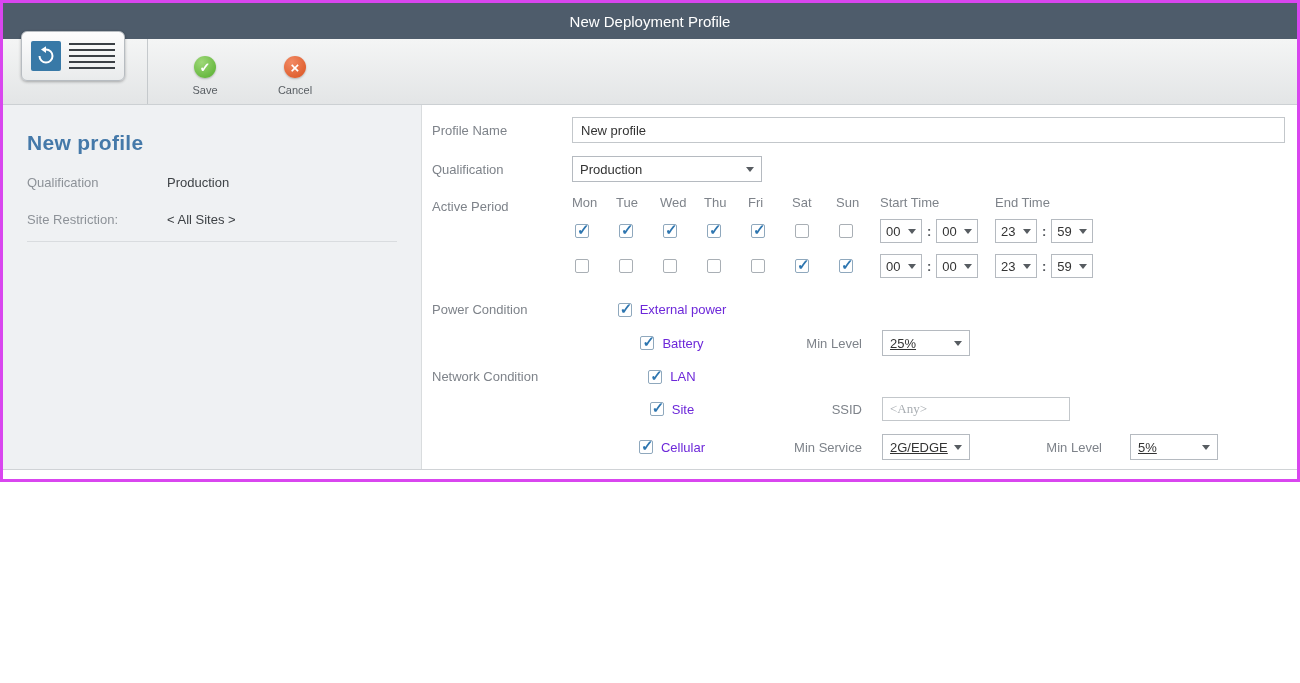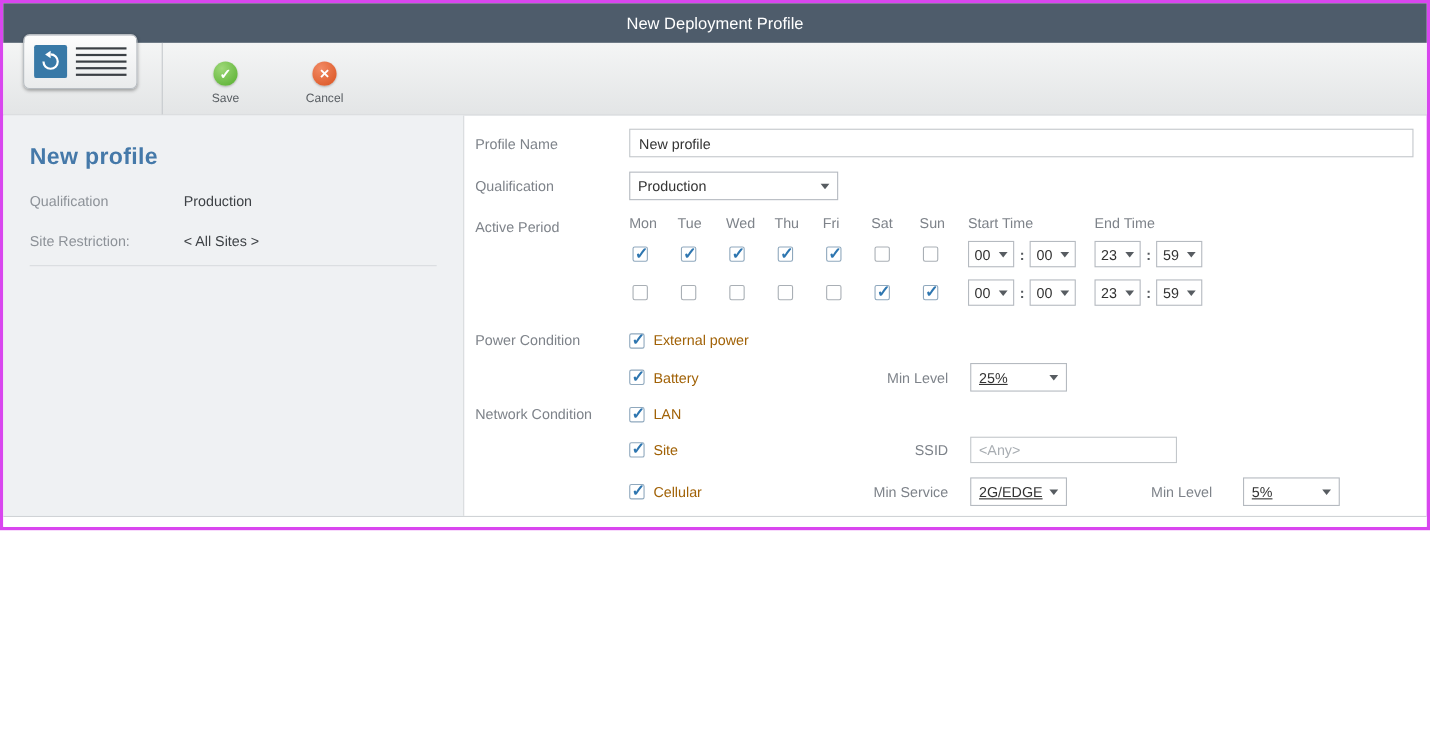--- a/index.html
+++ b/index.html
@@ -124,29 +124,29 @@
     background:#fff; position:relative; cursor:pointer;
     margin-left:3px; flex:0 0 14px;
   }
   .check.checked { border-color:#8fa8bd; }
   .check.checked::after {
     content:"\2713";
     position:absolute; left:1px; top:-4px;
     font-size:15px; font-weight:bold; color:#2e76b0;
   }
 
-  .cb-item { display:flex; align-items:center; gap:8px; flex:0 0 200px; font-size:13px; color:#a16207; }
+  .cb-item { display:flex; align-items:center; gap:8px; flex:0 0 200px; font-size:13px; color:#6d28d9;justify-content:center; }
   .cb-item .check { margin-left:0; }
   .inline-label  { flex:0 0 90px; text-align:right; margin-right:20px; font-size:13px; color:#7e838a; }
   .inline-label2 { flex:0 0 102px; margin-left:30px; text-align:right; margin-right:28px; font-size:13px; color:#7e838a; }
   .ssid-input {
     width:188px; height:24px;
     border:1px solid #c3c7cb; background:#fff;
     padding:0 7px; font-size:13px; color:#333;
-    font-family:Liberation Sans, sans-serif; outline:none;
+    font-family:Liberation Serif, serif; outline:none;
   }
 
   .frow.desc { margin-top:22px; align-items:flex-start; }
   .desc textarea {
     flex:1; height:118px;
     border:1px solid #c3c7cb; background:#fff;
     resize:none; font-family:inherit; font-size:13px; color:#333;
     padding:6px 8px; outline:none;
   }
 

